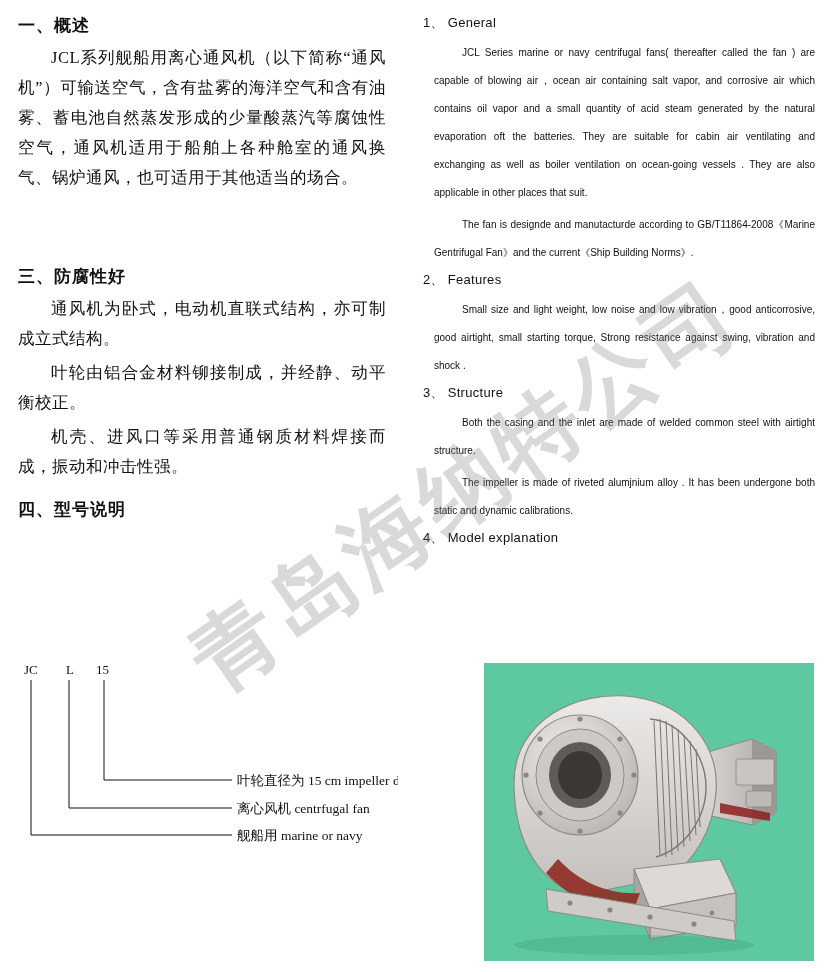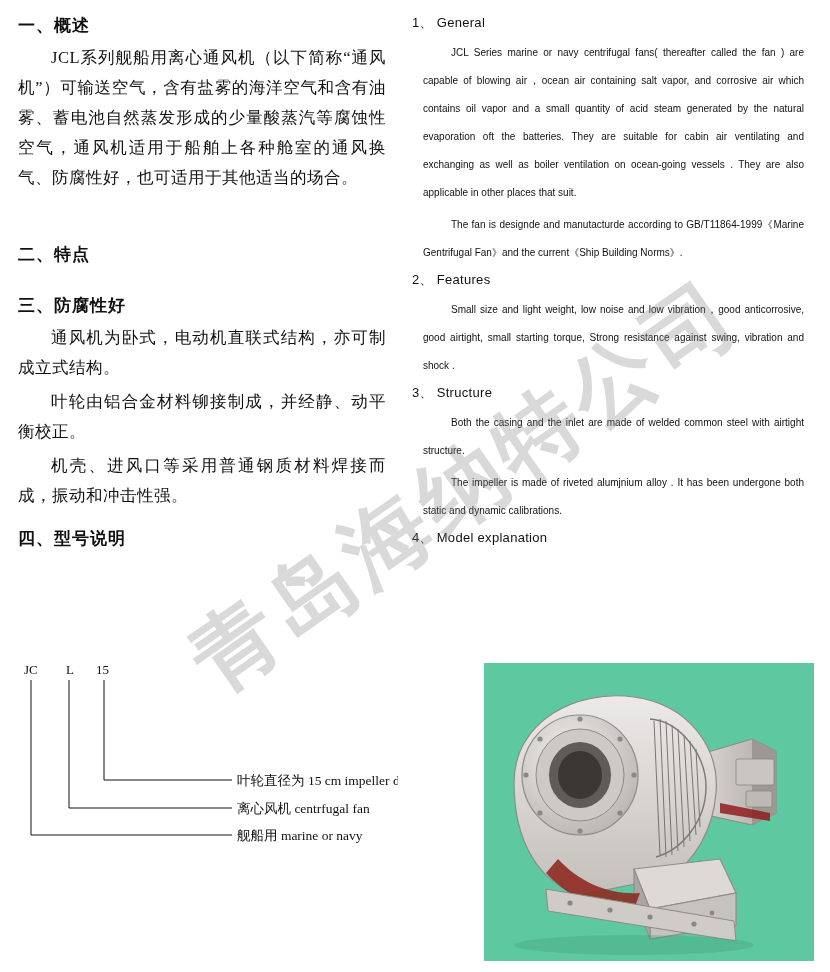--- a/index.html
+++ b/index.html
@@ -42,21 +42,21 @@
   }
   
   .col-left {
     position: absolute;
     left: 18px;
     top: 14px;
     width: 368px;
   }
   .col-right {
     position: absolute;
-    left: 412px;
+    left: 423px;
     top: 14px;
     width: 392px;
   }
   
   .cn-heading {
     font-family: "Liberation Serif", serif;
     font-size: 17px;
     font-weight: bold;
     color: #111;
     margin: 0 0 6px 0;
@@ -133,41 +133,40 @@
   .fan-svg { display: block; }
 </style>
 </head>
 <body>
 
 <div class="page">
 
   <div class="col-left">
 
     <div class="cn-heading">一、概述</div>
-    <p class="cn-para">JCL系列舰船用离心通风机（以下简称“通风机”）可输送空气，含有盐雾的海洋空气和含有油雾、蓄电池自然蒸发形成的少量酸蒸汽等腐蚀性空气，通风机适用于船舶上各种舱室的通风换气、防腐性好，也可适用于其他适当的场合。</p>
+    <p class="cn-para">JCL系列舰船用离心通风机（以下简称“通风机”）可输送空气，含有盐雾的海洋空气和含有油雾、蓄电池自然蒸发形成的少量酸蒸汽等腐蚀性空气，通风机适用于船舶上各种舱室的通风换气、锅炉通风，也可适用于其他适当的场合。</p>
     <div class="spacer-28"></div>
 
     <div class="spacer-18"></div>
-    <div class="cn-heading">二、特点</div>
 
     <div class="spacer-22"></div>
     <div class="cn-heading">三、防腐性好</div>
     <p class="cn-para">通风机为卧式，电动机直联式结构，亦可制成立式结构。</p>
     <p class="cn-para">叶轮由铝合金材料铆接制成，并经静、动平衡校正。</p>
     <p class="cn-para">机壳、进风口等采用普通钢质材料焊接而成，振动和冲击性强。</p>
 
     <div class="spacer-12"></div>
     <div class="cn-heading">四、型号说明</div>
   </div>
 
   <div class="col-right">
 
     <div class="en-heading">1、 General</div>
     <p class="en-para">JCL Series marine or navy centrifugal fans( thereafter called the fan ) are capable of blowing air，ocean air containing salt vapor, and corrosive air which contains oil vapor and a small quantity of acid steam generated by the natural evaporation oft the batteries. They are suitable for cabin air ventilating and exchanging as well as boiler ventilation on ocean-going vessels . They are also applicable in other places that suit.</p>
-    <p class="en-para">The fan is designde and manutacturde according to GB/T11864-1999《Marine Gentrifugal Fan》and the current《Ship Building Norms》.</p>
+    <p class="en-para">The fan is designde and manutacturde according to GB/T11864-2008《Marine Gentrifugal Fan》and the current《Ship Building Norms》.</p>
 
     <div class="en-heading">2、 Features</div>
     <p class="en-para">Small size and light weight, low noise and low vibration，good anticorrosive, good airtight, small starting torque, Strong resistance against swing, vibration and shock .</p>
 
     <div class="en-heading">3、 Structure</div>
     <p class="en-para">Both the casing and the inlet are made of welded common steel with airtight structure.</p>
     <p class="en-para">The impeller is made of riveted alumjnium alloy . It has been undergone both static and dynamic calibrations.</p>
 
     <div class="en-heading">4、 Model explanation</div>
   </div>

